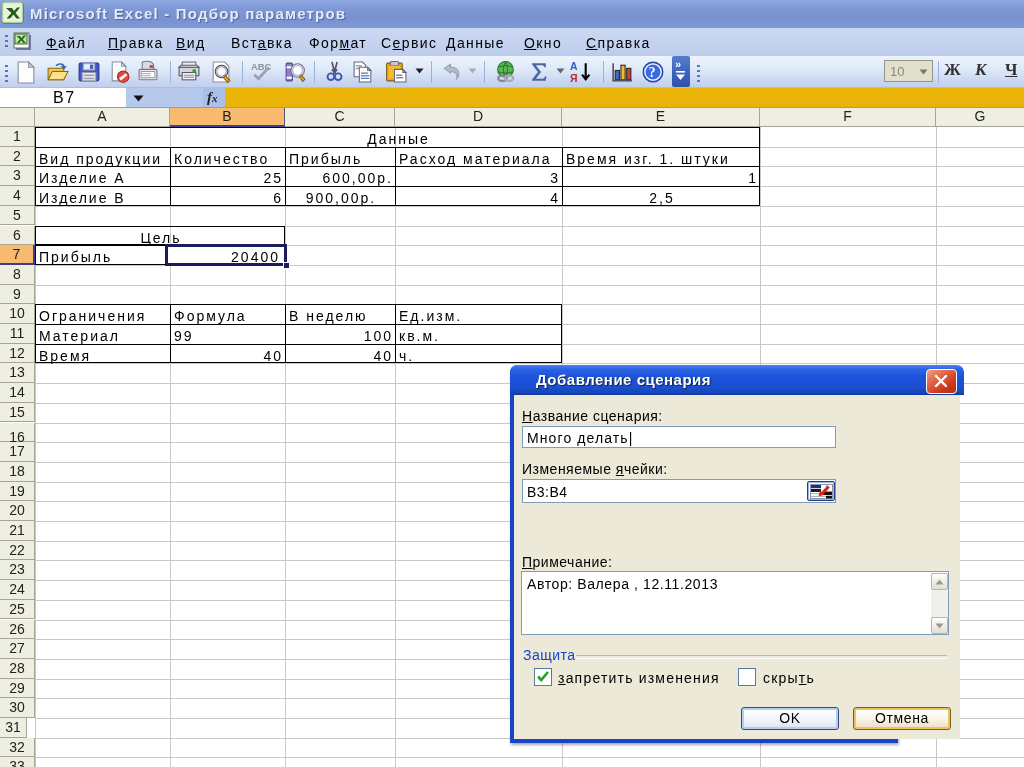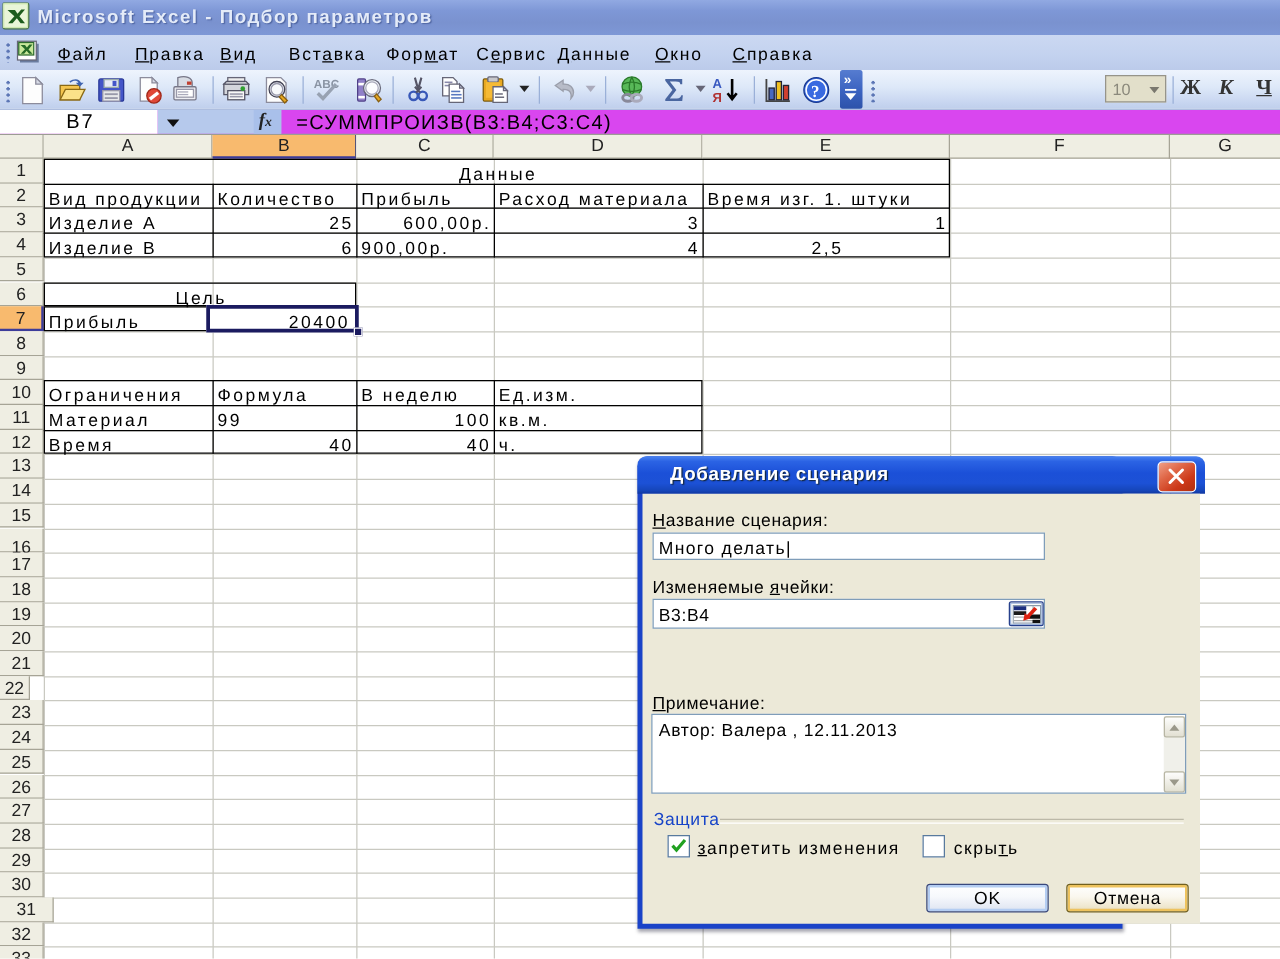--- a/index.html
+++ b/index.html
@@ -186,31 +186,30 @@
  <div class="a" style="left:5px;top:3px;font-size:13px;color:#8b897c">10</div>
  <svg class="a" style="right:4px;top:8px" width="9" height="6" viewBox="0 0 9 6">
         <path d="M0.5 0.5 L8.5 0.5 L4.5 5.5 Z" fill="#7a786e"></path>
       </svg>
 </div>
 <div class="sep" style="left:938px"></div>
 <div class="a" style="left:944px;top:4px;font-size:17px;font-weight:bold;color:#333;font-family:'Liberation Serif',serif">Ж</div>
 <div class="a" style="left:975px;top:4px;font-size:17px;font-weight:bold;font-style:italic;color:#333;font-family:'Liberation Serif',serif">К</div>
 <div class="a" style="left:1005px;top:4px;font-size:17px;font-weight:bold;text-decoration:underline;color:#333;font-family:'Liberation Serif',serif">Ч</div>
 </div>
-<div class="a" style="left:0;top:88px;width:1024px;height:20px;background:#d946ef;border-bottom:1px solid #9c9c94;box-sizing:border-box">
+<div class="a" style="left:0;top:88px;width:1024px;height:20px;background:#eab308;border-bottom:1px solid #9c9c94;box-sizing:border-box">
  <div class="a" style="left:126px;top:0;width:99px;height:19px;background:#b6c9ec"></div>
  <div class="a" style="left:0;top:0;width:126px;height:19px;background:#fff">
    <div class="a" style="left:53px;top:1px;font-size:16px;letter-spacing:1.5px">B7</div>
     </div>
  <svg class="a" style="left:133px;top:7px" width="11" height="7" viewBox="0 0 11 7">
       <path d="M0.5 0.5 L10.5 0.5 L5.5 6.5 Z" fill="#111"></path>
     </svg>
  <div class="a" style="left:203px;top:0;width:22px;height:19px;background:#a9c0ea"></div>
  <div class="a" style="left:207px;top:1px;font-size:15px;font-style:italic;font-weight:bold;color:#222;font-family:'Liberation Serif',serif">f<span style="font-size:11px">x</span></div>
- <div class="a" style="left:237px;top:2px;font-size:16px;letter-spacing:1.05px;color:#000">=СУММПРОИЗВ(B3:B4;C3:C4)</div>
 </div>
 <div class="hdr" style="left:0;top:108px;width:35px;height:19px"></div>
 <div class="hdr" style="left:35px;top:108px;width:135px;height:19px">A</div>
 <div class="hdr" style="left:170px;top:108px;width:115px;height:19px;background:#f8ba6e;border-bottom:2px solid #3c3c9a;border-right:1px solid #55557a">B</div>
 <div class="hdr" style="left:285px;top:108px;width:110px;height:19px">C</div>
 <div class="hdr" style="left:395px;top:108px;width:167px;height:19px">D</div>
 <div class="hdr" style="left:562px;top:108px;width:198px;height:19px">E</div>
 <div class="hdr" style="left:760px;top:108px;width:176px;height:19px">F</div>
 <div class="hdr" style="left:936px;top:108px;width:89px;height:19px">G</div>
 <div class="a" style="left:0;top:127px;width:1024px;height:640px;overflow:hidden">
@@ -256,39 +255,39 @@
 <div class="hdr" style="left:0;top:315.2px;width:35px;height:19.7px;line-height:19.7px;padding:0">17</div>
 <div class="hline" style="left:35px;top:334.9px;width:989px"></div>
 <div class="hdr" style="left:0;top:334.9px;width:35px;height:19.7px;line-height:19.7px;padding:0">18</div>
 <div class="hline" style="left:35px;top:354.6px;width:989px"></div>
 <div class="hdr" style="left:0;top:354.6px;width:35px;height:19.7px;line-height:19.7px;padding:0">19</div>
 <div class="hline" style="left:35px;top:374.3px;width:989px"></div>
 <div class="hdr" style="left:0;top:374.3px;width:35px;height:19.7px;line-height:19.7px;padding:0">20</div>
 <div class="hline" style="left:35px;top:394.0px;width:989px"></div>
 <div class="hdr" style="left:0;top:394.0px;width:35px;height:19.7px;line-height:19.7px;padding:0">21</div>
 <div class="hline" style="left:35px;top:413.7px;width:989px"></div>
-<div class="hdr" style="left:0;top:413.7px;width:24px;height:19.7px;line-height:19.7px;padding:0">22</div>
+<div class="hdr" style="left:0;top:413.7px;width:35px;height:19.7px;line-height:19.7px;padding:0">22</div>
 <div class="hline" style="left:35px;top:433.4px;width:989px"></div>
 <div class="hdr" style="left:0;top:433.4px;width:35px;height:19.7px;line-height:19.7px;padding:0">23</div>
 <div class="hline" style="left:35px;top:453.1px;width:989px"></div>
 <div class="hdr" style="left:0;top:453.1px;width:35px;height:19.7px;line-height:19.7px;padding:0">24</div>
 <div class="hline" style="left:35px;top:472.8px;width:989px"></div>
 <div class="hdr" style="left:0;top:472.8px;width:35px;height:19.7px;line-height:19.7px;padding:0">25</div>
 <div class="hline" style="left:35px;top:492.5px;width:989px"></div>
 <div class="hdr" style="left:0;top:492.5px;width:35px;height:19.7px;line-height:19.7px;padding:0">26</div>
 <div class="hline" style="left:35px;top:512.2px;width:989px"></div>
 <div class="hdr" style="left:0;top:512.2px;width:35px;height:19.7px;line-height:19.7px;padding:0">27</div>
 <div class="hline" style="left:35px;top:531.9px;width:989px"></div>
 <div class="hdr" style="left:0;top:531.9px;width:35px;height:19.7px;line-height:19.7px;padding:0">28</div>
 <div class="hline" style="left:35px;top:551.6px;width:989px"></div>
 <div class="hdr" style="left:0;top:551.6px;width:35px;height:19.7px;line-height:19.7px;padding:0">29</div>
 <div class="hline" style="left:35px;top:571.3px;width:989px"></div>
 <div class="hdr" style="left:0;top:571.3px;width:35px;height:19.7px;line-height:19.7px;padding:0">30</div>
 <div class="hline" style="left:35px;top:591.0px;width:989px"></div>
-<div class="hdr" style="left:0;top:591.0px;width:43px;height:19.7px;line-height:19.7px;padding:0">31</div>
+<div class="hdr" style="left:0;top:591.0px;width:27px;height:19.7px;line-height:19.7px;padding:0">31</div>
 <div class="hline" style="left:35px;top:610.7px;width:989px"></div>
 <div class="hdr" style="left:0;top:610.7px;width:35px;height:19.7px;line-height:19.7px;padding:0">32</div>
 <div class="hline" style="left:35px;top:630.4px;width:989px"></div>
 <div class="hdr" style="left:0;top:630.4px;width:35px;height:19.7px;line-height:19.7px;padding:0">33</div>
 
 </div>
 <div class="tb" style="left:35px;top:127.0px;width:725px;height:78.8px"></div>
 <div class="a" style="left:170px;top:146.7px;width:1px;height:59.1px;background:#000"></div>
 <div class="a" style="left:285px;top:146.7px;width:1px;height:59.1px;background:#000"></div>
 <div class="a" style="left:395px;top:146.7px;width:1px;height:59.1px;background:#000"></div>
@@ -302,21 +301,21 @@
 <div class="cell" style="left:289px;top:150.7px;width:104px;text-align:left">Прибыль</div>
 <div class="cell" style="left:399px;top:150.7px;width:161px;text-align:left">Расход материала</div>
 <div class="cell" style="left:566px;top:150.7px;width:192px;text-align:left">Время изг. 1. штуки</div>
 <div class="cell" style="left:39px;top:170.4px;width:129px;text-align:left">Изделие А</div>
 <div class="cell" style="left:174px;top:170.4px;width:109px;text-align:right">25</div>
 <div class="cell" style="left:289px;top:170.4px;width:104px;text-align:right">600,00р.</div>
 <div class="cell" style="left:399px;top:170.4px;width:161px;text-align:right">3</div>
 <div class="cell" style="left:566px;top:170.4px;width:192px;text-align:right">1</div>
 <div class="cell" style="left:39px;top:190.1px;width:129px;text-align:left">Изделие В</div>
 <div class="cell" style="left:174px;top:190.1px;width:109px;text-align:right">6</div>
-<div class="cell" style="left:289px;top:190.1px;width:104px;text-align:left">900,00р.</div>
+<div class="cell" style="left:289px;top:190.1px;width:104px;text-align:center">900,00р.</div>
 <div class="cell" style="left:399px;top:190.1px;width:161px;text-align:right">4</div>
 <div class="cell" style="left:566px;top:190.1px;width:192px;text-align:center">2,5</div>
 <div class="tb" style="left:35px;top:225.5px;width:250px;height:19.7px"></div>
 <div class="tb" style="left:35px;top:245.2px;width:135px;height:19.7px"></div>
 <div class="cell" style="left:39px;top:229.5px;width:244px;text-align:center">Цель</div>
 <div class="cell" style="left:39px;top:249.2px;width:129px;text-align:left">Прибыль</div>
 <div class="a" style="left:165px;top:243.7px;width:122px;height:22.2px;border:3px solid #1b1b60;background:#fff;box-sizing:border-box"></div>
 <div class="cell num" style="left:170px;top:249.2px;width:110px;text-align:right">20400</div>
 <div class="a" style="left:283px;top:262.4px;width:5px;height:5px;background:#1b1b60;border:1px solid #fff"></div>
 <div class="tb" style="left:35px;top:304.3px;width:527px;height:59.1px"></div>

